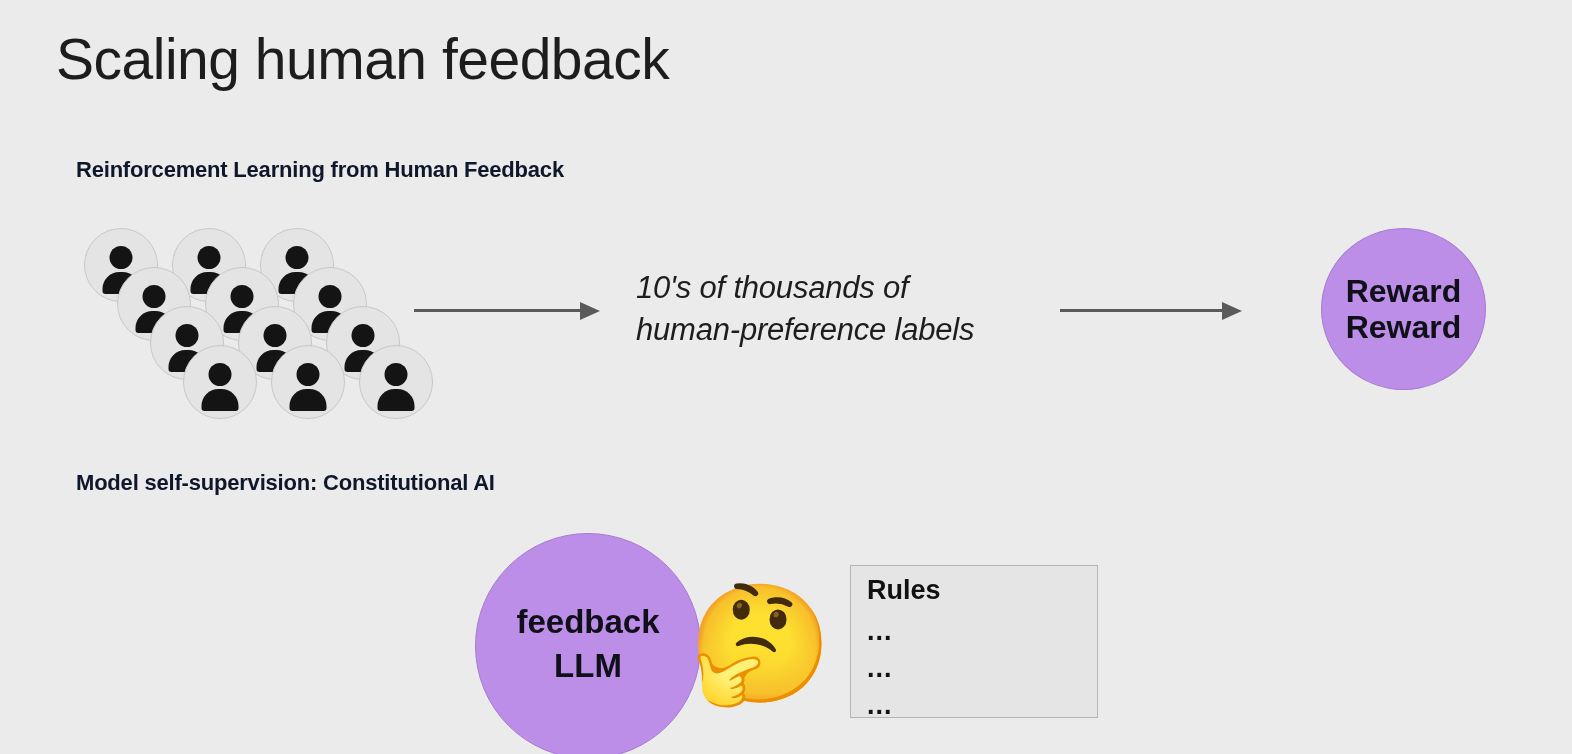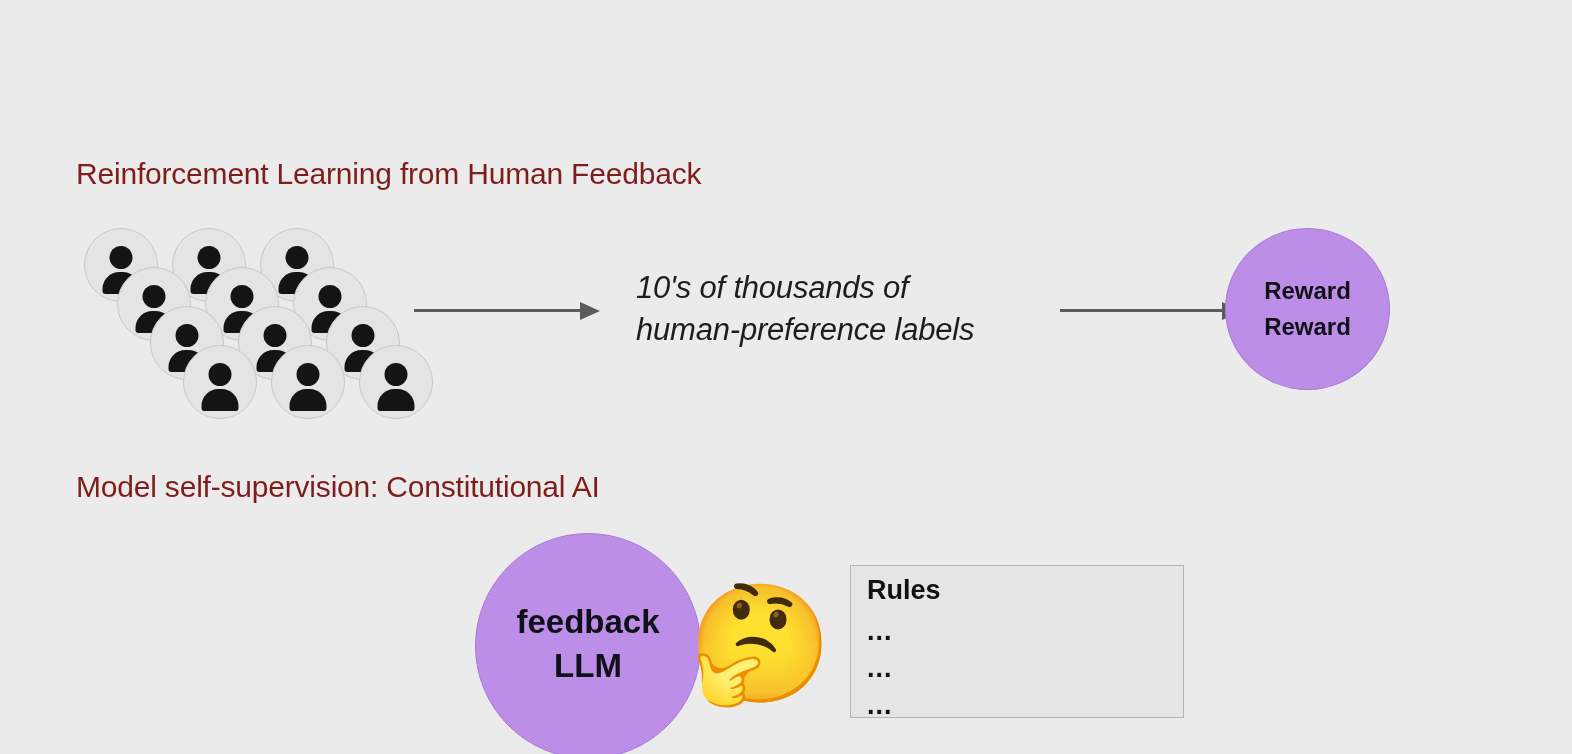--- a/index.html
+++ b/index.html
@@ -24,23 +24,23 @@
     left: 56px;
     top: 26px;
     font-size: 57px;
     font-weight: 400;
     color: #1d1d1d;
     letter-spacing: -0.5px;
     white-space: nowrap;
   }
   .section-heading {
     position: absolute;
-    font-size: 30px;
-    font-weight: 400;
-    color: #7f1d1d;
+    font-size: 22px;
+    font-weight: 700;
+    color: #0f172a;
     white-space: nowrap;
     letter-spacing: -0.2px;
   }
   #heading-rlhf { left: 76px; top: 157px; }
   #heading-cai  { left: 76px; top: 470px; }
 
   
   #avatar-cluster {
     position: absolute;
     left: 84px;
@@ -127,25 +127,25 @@
     border: 1.5px solid #a87ad4;
     box-sizing: border-box;
     display: flex;
     align-items: center;
     justify-content: center;
     text-align: center;
     color: #101018;
     font-weight: 700;
   }
   #reward-model-node {
-    left: 1225px;
+    left: 1321px;
     top: 228px;
     width: 165px;
     height: 162px;
-    font-size: 24px;
+    font-size: 32px;
     line-height: 36px;
   }
   #llm-node {
     left: 475px;
     top: 533px;
     width: 226px;
     height: 226px;
     font-size: 33px;
     line-height: 44px;
   }
@@ -159,21 +159,21 @@
     font-size: 116px;
     line-height: 116px;
     user-select: none;
   }
 
   
   #rules-box {
     position: absolute;
     left: 850px;
     top: 565px;
-    width: 334px;
+    width: 248px;
     height: 153px;
     background: #e5e5e5;
     border: 1.5px solid #b4b4b4;
     box-sizing: border-box;
   }
   #rules-title {
     position: absolute;
     left: 16px;
     top: 9px;
     font-size: 27px;
@@ -190,20 +190,21 @@
   }
   .rules-ellipsis.r0 { top: 50px; }
   .rules-ellipsis.r1 { top: 87px; }
   .rules-ellipsis.r2 { top: 124px; }
 </style>
 </head>
 <body>
 
 <div id="slide">
 
+  <div id="slide-title">Scaling human feedback</div>
 
   <div class="section-heading" id="heading-rlhf">Reinforcement Learning from Human Feedback</div>
 
   <div id="avatar-cluster">
       <div class="avatar" style="left: 0px; top: 0px; z-index: 0;">
         <div class="person-head"></div>
         <div class="person-body"></div>
       </div>
       <div class="avatar" style="left: 88px; top: 0px; z-index: 1;">
         <div class="person-head"></div>

